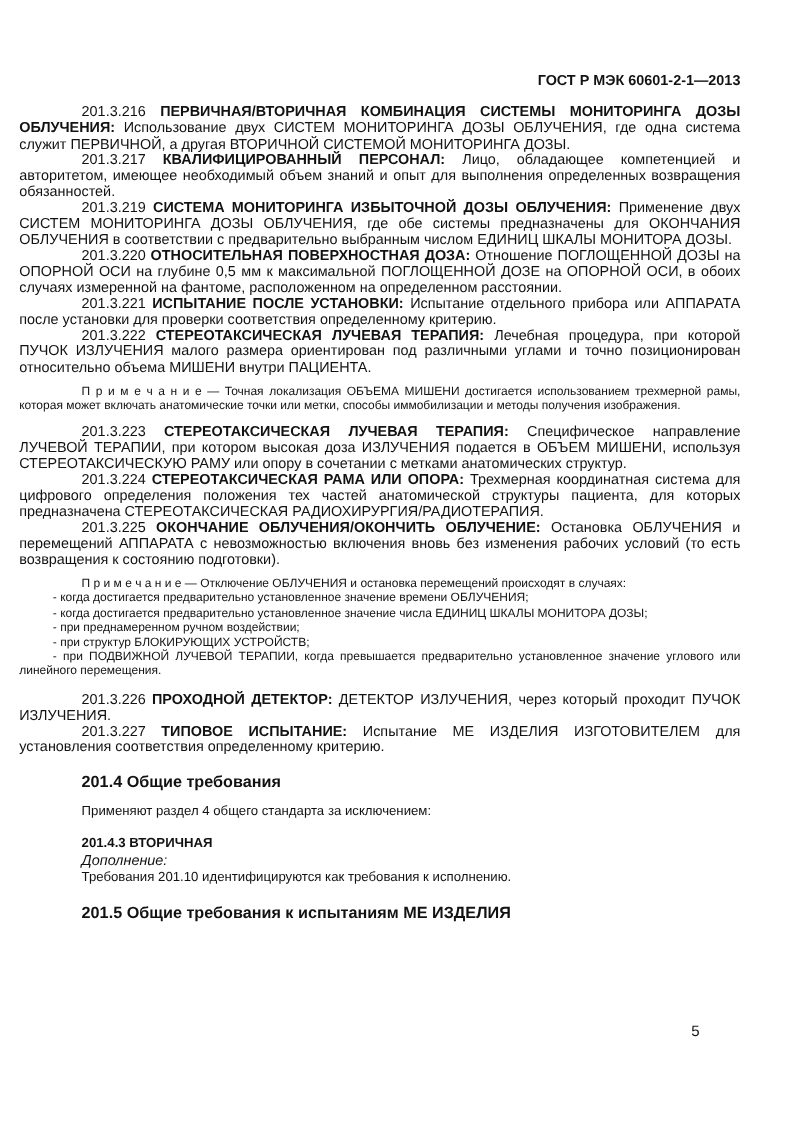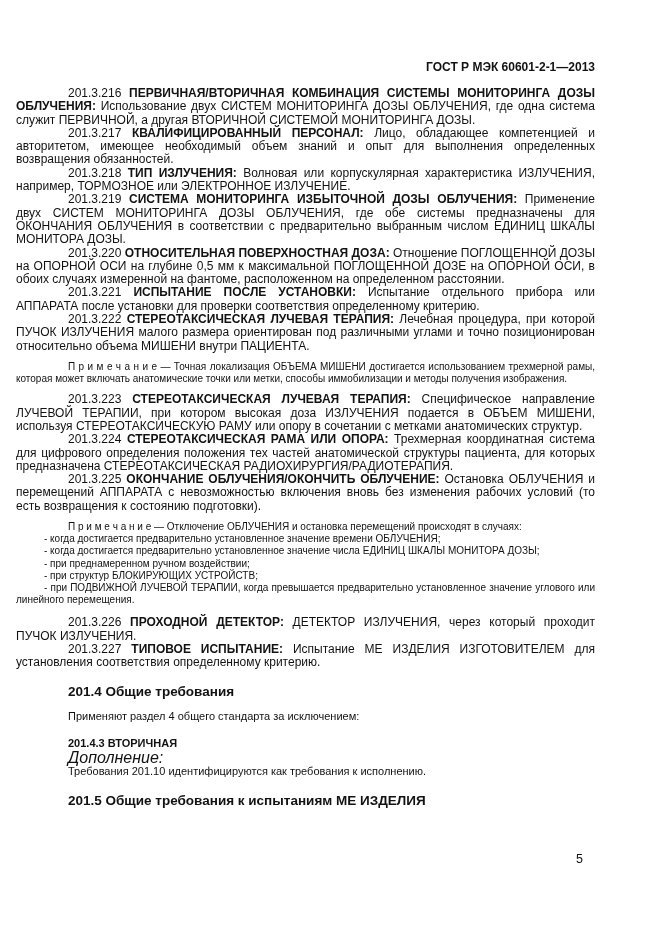--- a/index.html
+++ b/index.html
@@ -2,21 +2,21 @@
 <html><head>
 <meta charset="utf-8">
 <style>
   html,body { margin:0; padding:0; background:#e8e8e8; }
   .page {
     position:relative;
     width:661px; height:936px;
     margin:0 auto;
     background:#ffffff;
     box-sizing:border-box;
-    padding:60px 66px 0 16px;
+    padding:60px 44px 0 16px;
     font-family:"Liberation Sans", sans-serif;
     color:#121212;
     overflow:hidden;
   }
   .hdr {
     text-align:right;
     font-weight:700;
     font-size:12px;
     line-height:14px;
     margin:0 0 13px 0;
@@ -58,21 +58,21 @@
     text-indent:52px;
   }
   .subhead {
     margin:14px 0 0 52px;
     font-size:11px;
     font-weight:700;
     line-height:13.8px;
   }
   .addition-label {
     margin:0 0 0 52px;
-    font-size:16px;
+    font-size:12px;
     font-style:italic;
     line-height:13.8px;
   }
   .addition-text {
     margin:0 0 0 52px;
     font-size:11px;
     line-height:13.8px;
   }
   .sec-h.s5 { margin-top:15px; }
   .page-number {
@@ -88,21 +88,20 @@
 <div class="page">
 
   <p class="hdr"><span>ГОСТ Р МЭК 60601-2-1—2013</span></p>
 
   <main>
 
     <p class="def"><span class="num">201.3.216</span> <b class="term">ПЕРВИЧНАЯ/ВТОРИЧНАЯ КОМБИНАЦИЯ СИСТЕМЫ МОНИТОРИНГА ДОЗЫ ОБЛУЧЕНИЯ:</b> <span>Использование двух СИСТЕМ МОНИТОРИНГА ДОЗЫ ОБЛУЧЕНИЯ, где одна система служит ПЕРВИЧНОЙ, а другая ВТОРИЧНОЙ СИСТЕМОЙ МОНИТОРИНГА ДОЗЫ.</span></p>
 
     <p class="def"><span class="num">201.3.217</span> <b class="term">КВАЛИФИЦИРОВАННЫЙ ПЕРСОНАЛ:</b> <span>Лицо, обладающее компетенцией и авторитетом, имеющее необходимый объем знаний и опыт для выполнения определенных возвращения обязанностей.</span></p>
 
-    <p class="def"><span class="num">201.3.218</span> <b class="term">ТИП ИЗЛУЧЕНИЯ:</b> <span>Волновая или корпускулярная характеристика ИЗЛУЧЕНИЯ, например, ТОРМОЗНОЕ или ЭЛЕКТРОННОЕ ИЗЛУЧЕНИЕ.</span></p>
 
     <p class="def"><span class="num">201.3.219</span> <b class="term">СИСТЕМА МОНИТОРИНГА ИЗБЫТОЧНОЙ ДОЗЫ ОБЛУЧЕНИЯ:</b> <span>Применение двух СИСТЕМ МОНИТОРИНГА ДОЗЫ ОБЛУЧЕНИЯ, где обе системы предназначены для ОКОНЧАНИЯ ОБЛУЧЕНИЯ в соответствии с предварительно выбранным числом ЕДИНИЦ ШКАЛЫ МОНИТОРА ДОЗЫ.</span></p>
 
     <p class="def"><span class="num">201.3.220</span> <b class="term">ОТНОСИТЕЛЬНАЯ ПОВЕРХНОСТНАЯ ДОЗА:</b> <span>Отношение ПОГЛОЩЕННОЙ ДОЗЫ на ОПОРНОЙ ОСИ на глубине 0,5 мм к максимальной ПОГЛОЩЕННОЙ ДОЗЕ на ОПОРНОЙ ОСИ, в обоих случаях измеренной на фантоме, расположенном на определенном расстоянии.</span></p>
 
     <p class="def"><span class="num">201.3.221</span> <b class="term">ИСПЫТАНИЕ ПОСЛЕ УСТАНОВКИ:</b> <span>Испытание отдельного прибора или АППАРАТА после установки для проверки соответствия определенному критерию.</span></p>
 
     <p class="def"><span class="num">201.3.222</span> <b class="term">СТЕРЕОТАКСИЧЕСКАЯ ЛУЧЕВАЯ ТЕРАПИЯ:</b> <span>Лечебная процедура, при которой ПУЧОК ИЗЛУЧЕНИЯ малого размера ориентирован под различными углами и точно позиционирован относительно объема МИШЕНИ внутри ПАЦИЕНТА.</span></p>
 
     <p class="note"><span>П р и м е ч а н и е</span> <span>— Точная локализация ОБЪЕМА МИШЕНИ достигается использованием трехмерной рамы, которая может включать анатомические точки или метки, способы иммобилизации и методы получения изображения.</span></p>

